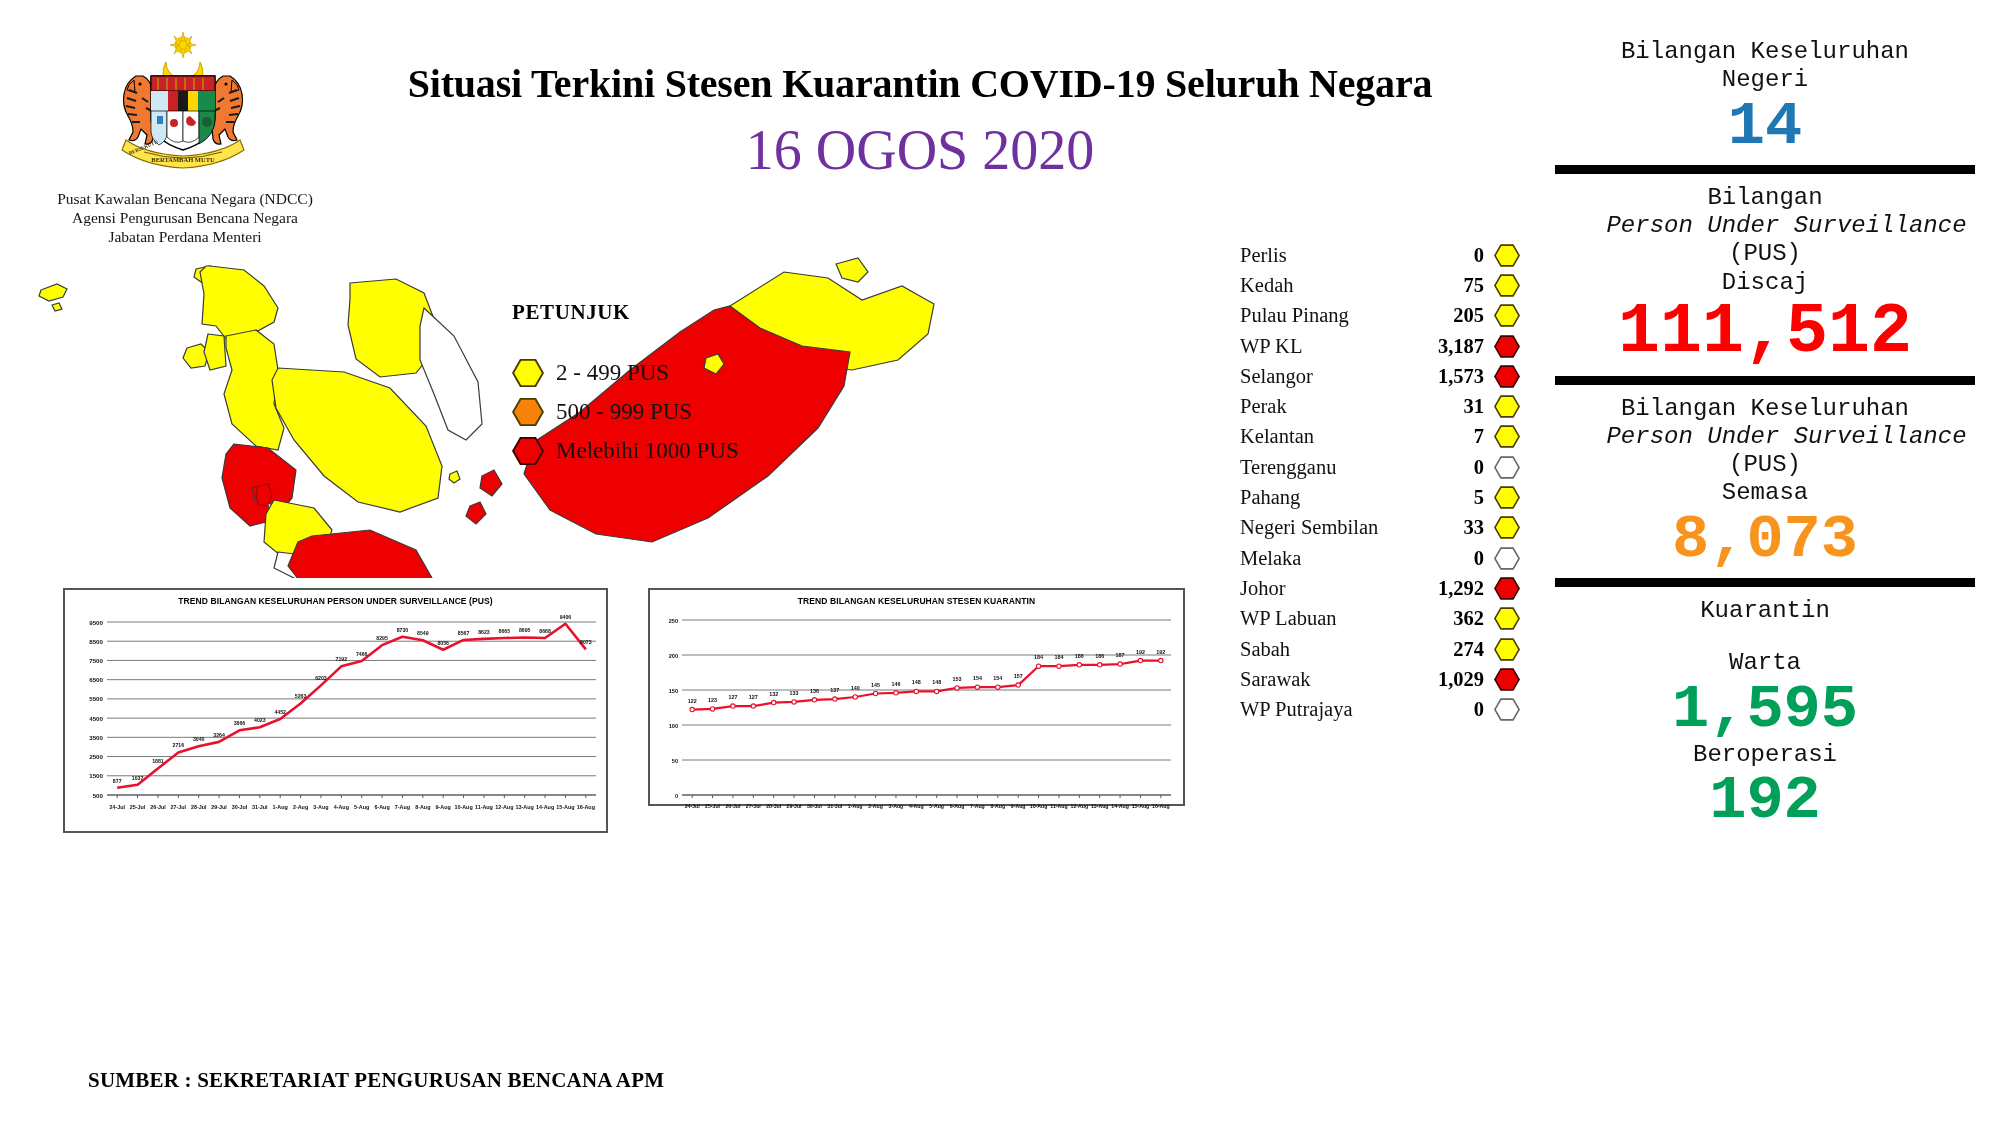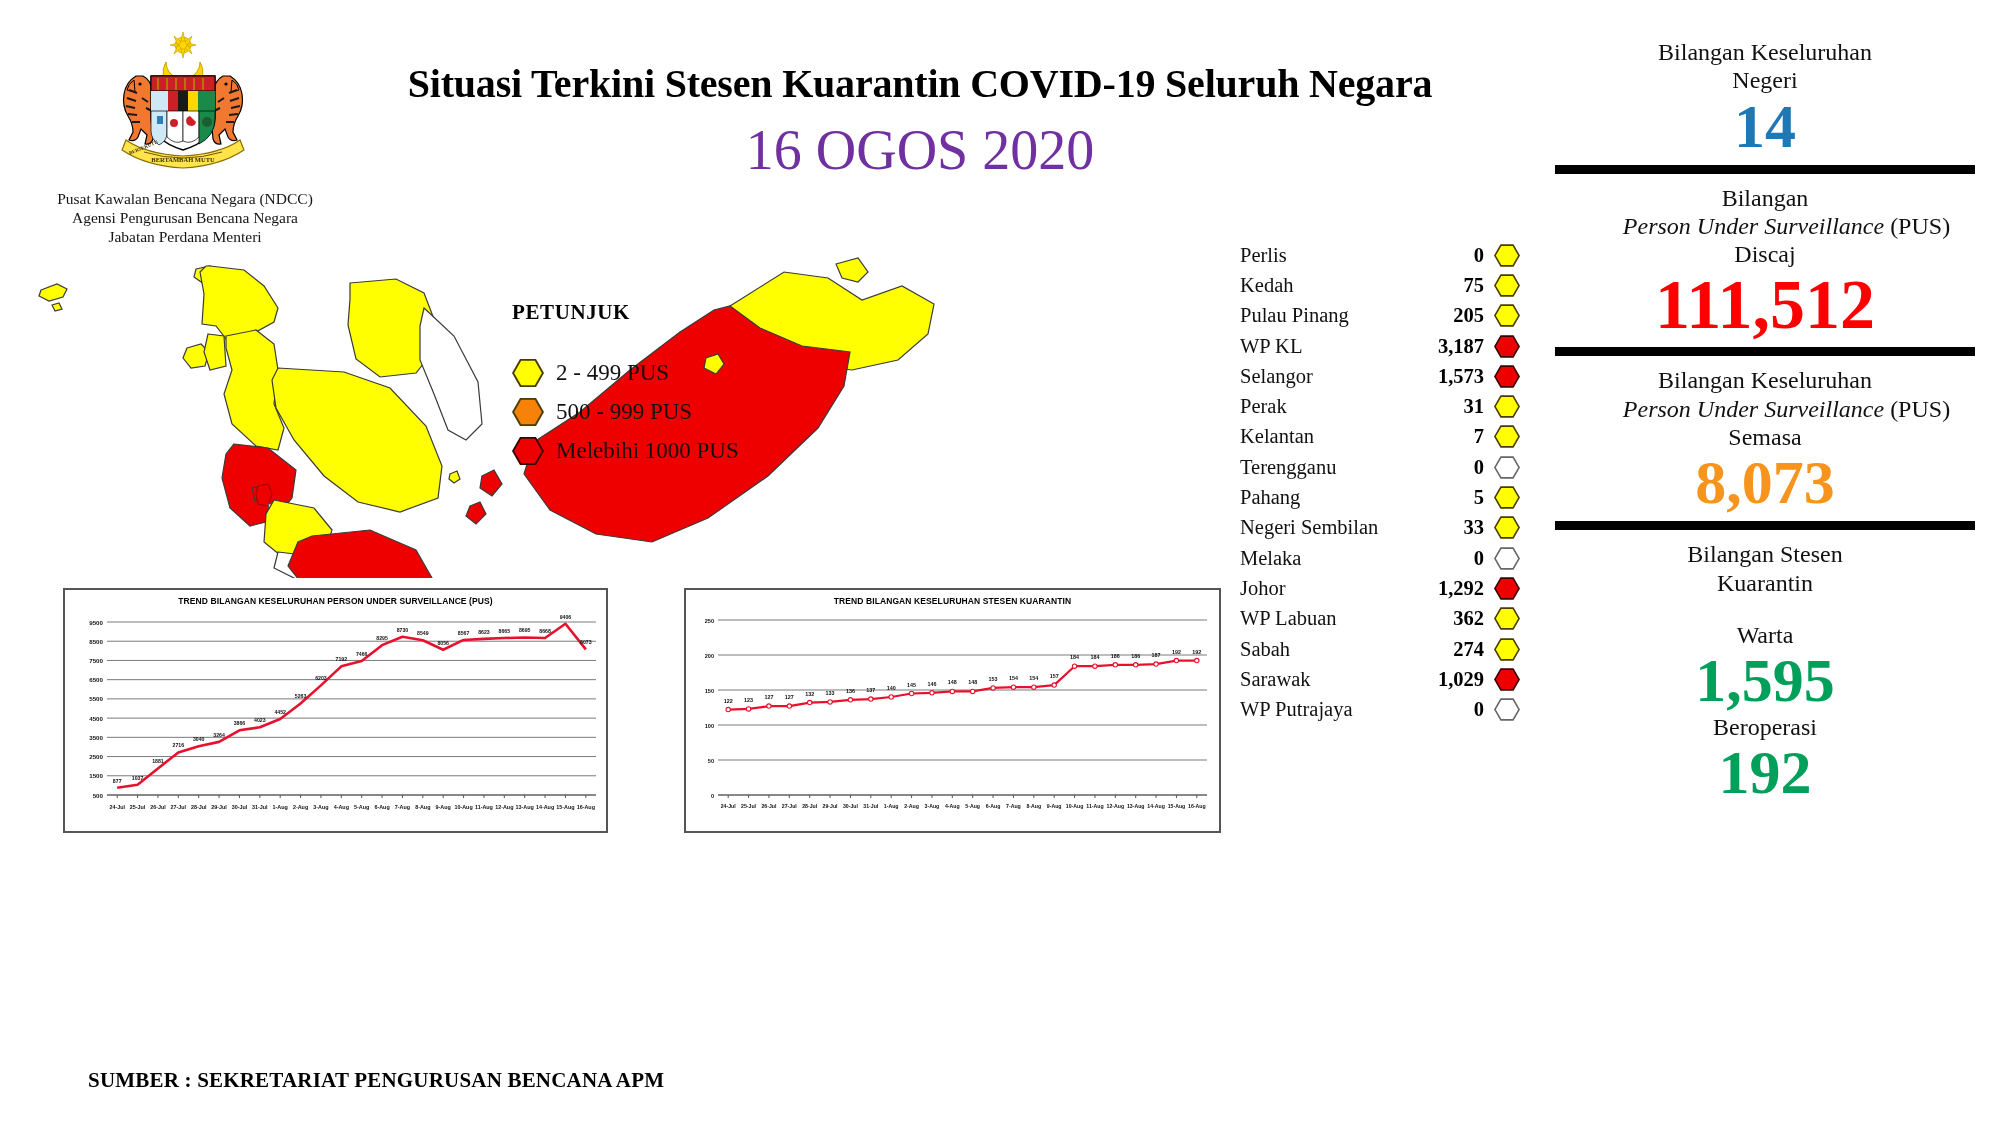--- a/index.html
+++ b/index.html
@@ -42,30 +42,30 @@
 
   
   #state-list { position:absolute; left:1240px; top:240px; width:280px; }
   .state-row { display:flex; align-items:center; height:30.3px; }
   .state-name { flex:1 1 auto; font-size:20.5px; color:#111; white-space:nowrap; }
   .state-val  { width:78px; text-align:right; font-size:20.5px; font-weight:bold; color:#000; padding-right:10px;}
   .state-hex  { width:26px; height:23px; flex:0 0 auto;}
 
   
   #stats { position:absolute; left:1555px; top:38px; width:420px; }
-  .stat-block { text-align:center; }
+  .stat-block { text-align:center;font-family:Liberation Mono, monospace; }
   .stat-cap { font-size:24px; line-height:1.18; color:#111; }
   .stat-cap i { font-style:italic;margin-left:43px; }
   .stat-num { font-weight:bold; line-height:1.02; }
   .rule { height:9px; background:#000; margin:7px 0 10px 0; }
 
   
   .chartbox { position:absolute; border:2px solid #555; background:#fff;padding-left:43px; }
   #chart1 { left:63px; top:588px; width:545px; height:245px; }
-  #chart2 { left:684px; top:588px; width:537px; height:245px; }
+  #chart2 { left:648px; top:588px; width:537px; height:218px; }
   .chart-title {
     position:absolute; top:6px; left:0; width:100%;
     text-align:center; font-family:"Liberation Sans", sans-serif;
     font-weight:bold; font-size:8.5px; letter-spacing:.1px; color:#000;
   }
   .chart-svg { position:absolute; left:0; top:0; }
 
   
   #footer {
     position:absolute; left:88px; top:1068px;
@@ -382,21 +382,20 @@
       <div class="stat-cap">
         <div>Bilangan Keseluruhan</div>
         <div><i>Person Under Surveillance</i> (PUS)</div>
         <div>Semasa</div>
       </div>
       <div class="stat-num" style="color:#f7941e;font-size:62px">8,073</div>
     </div>
     <div class="rule"></div>
     <div class="stat-block">
       <div class="stat-cap">
-        <div>Bilangan Stesen</div>
         <div>Kuarantin</div>
       </div>
       <div class="stat-cap" style="margin-top:24px">Warta</div>
       <div class="stat-num" style="color:#00a05a;font-size:62px">1,595</div>
       <div class="stat-cap">Beroperasi</div>
       <div class="stat-num" style="color:#00a05a;font-size:62px">192</div>
     </div>
   </div>
 
 <div class="chartbox" id="chart1">

